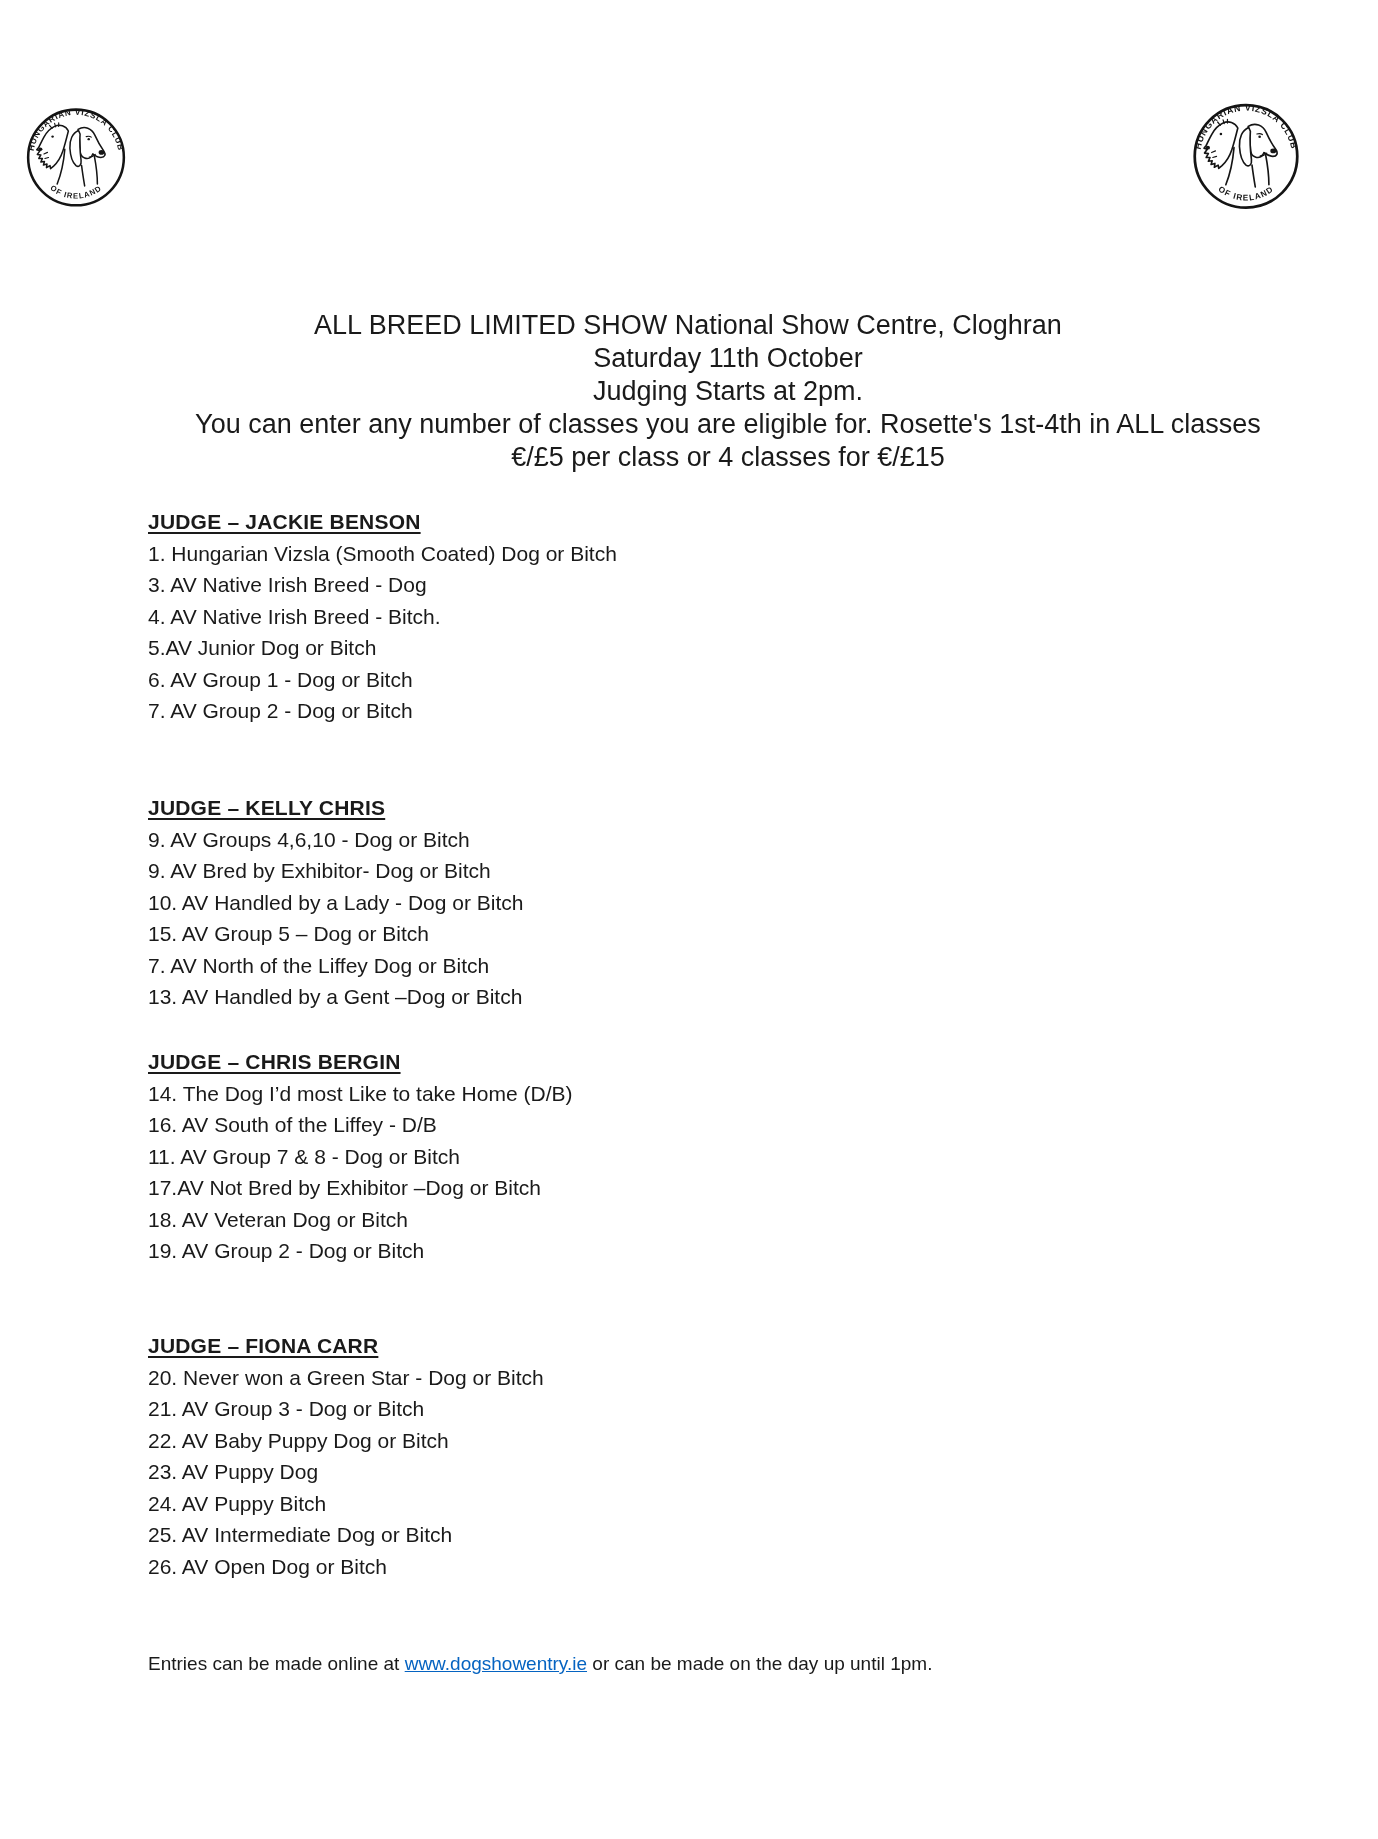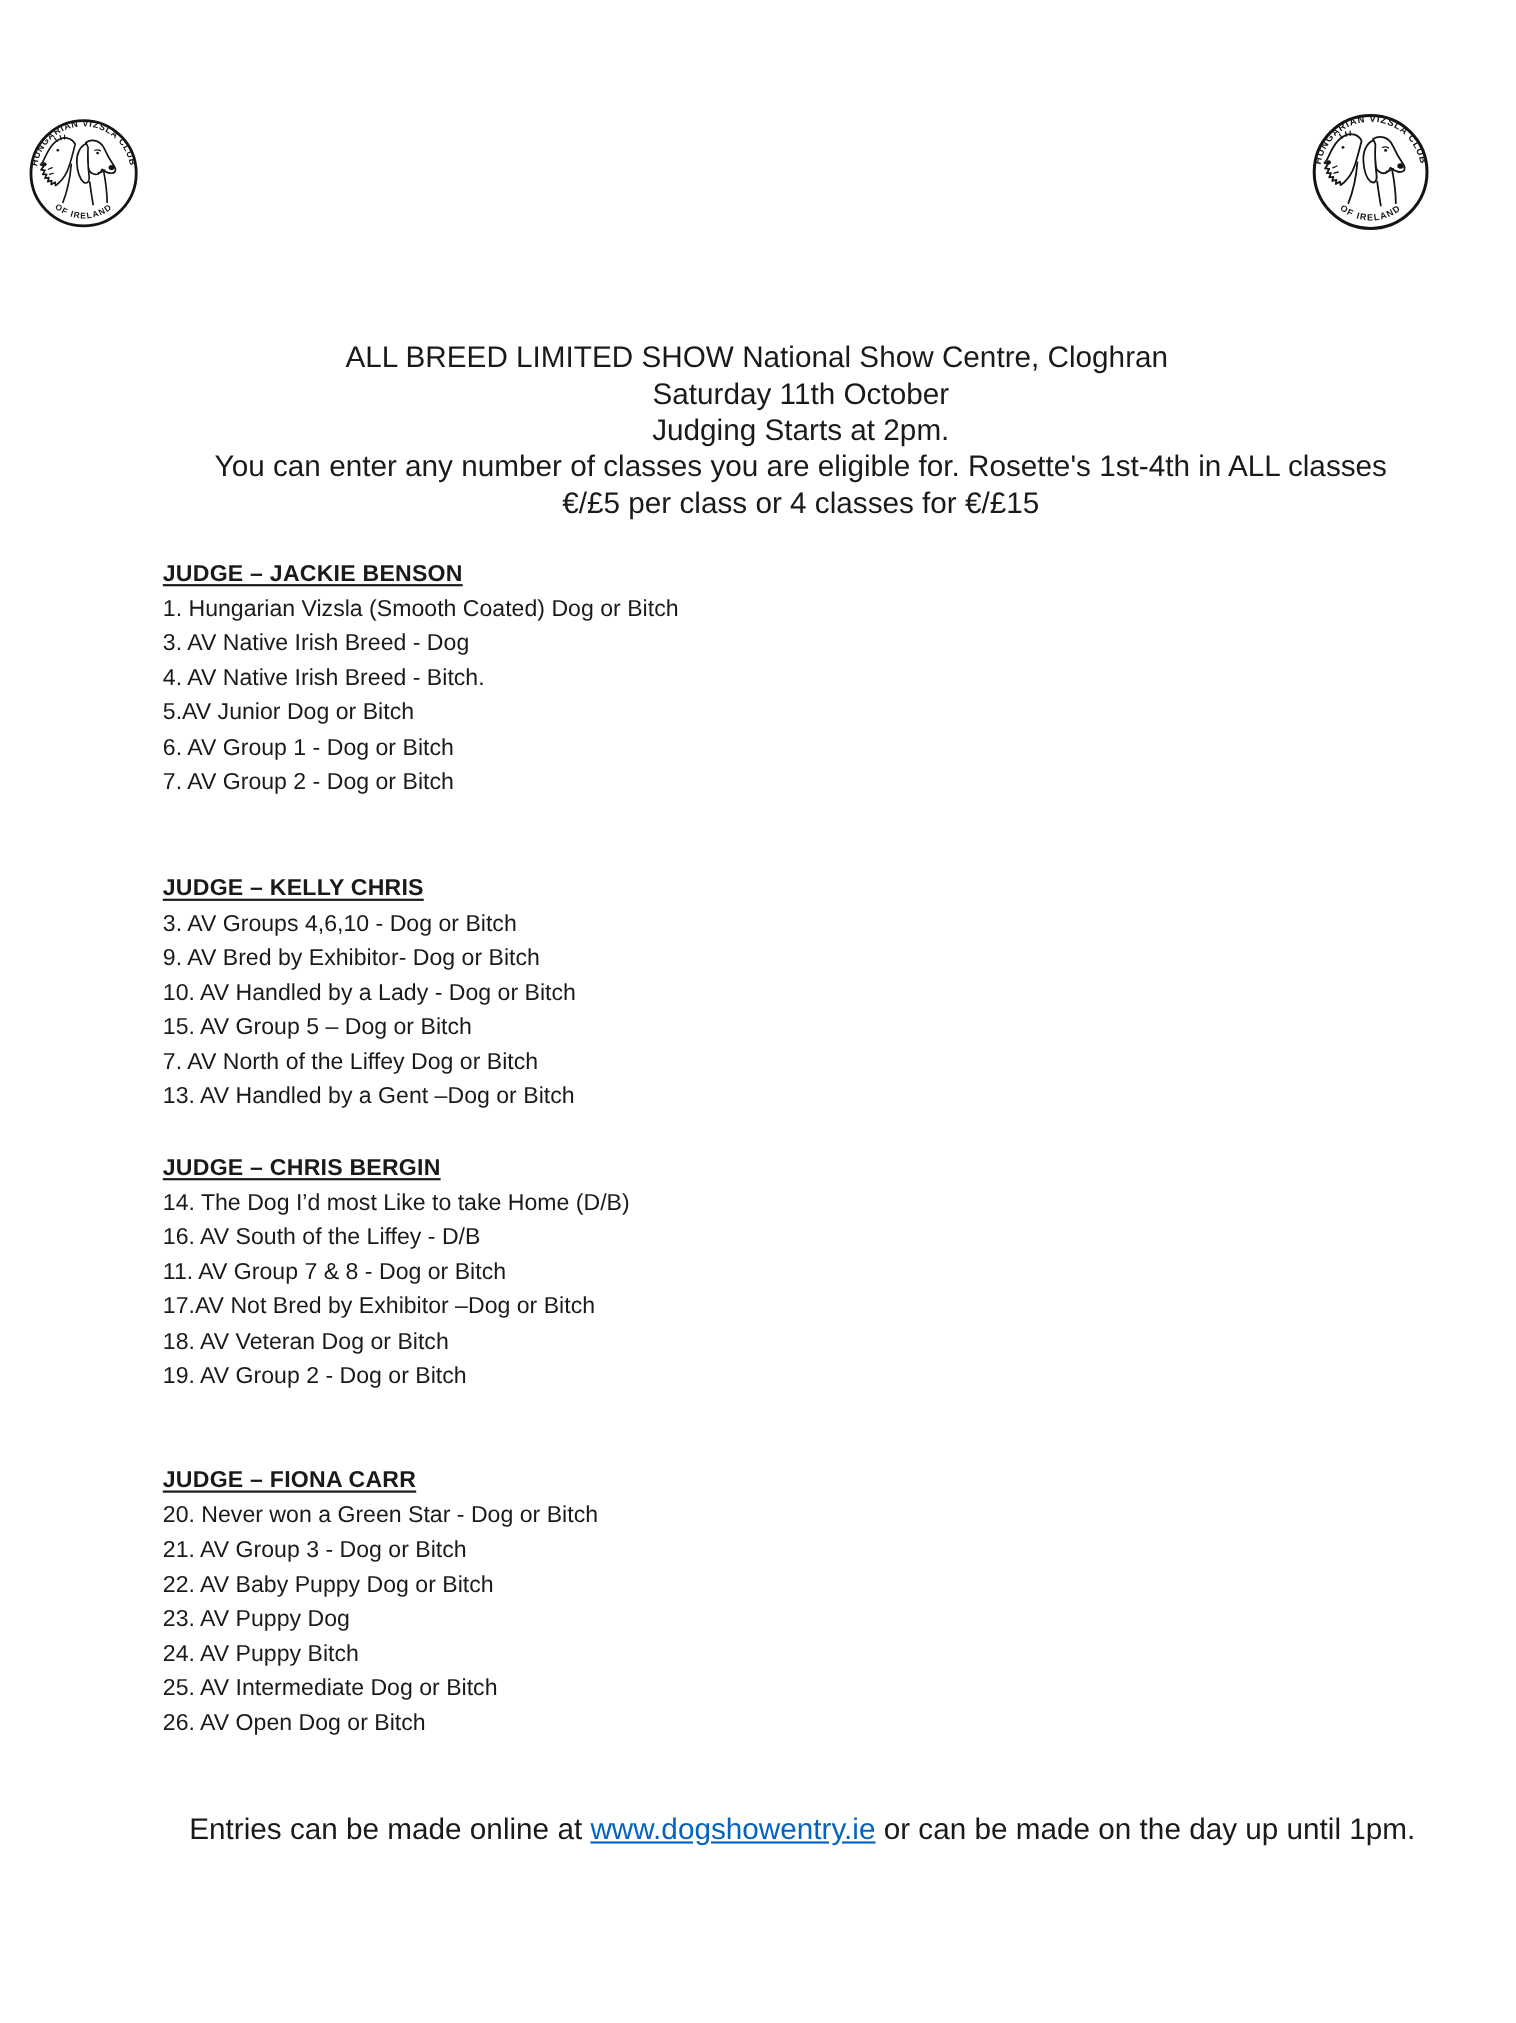--- a/index.html
+++ b/index.html
@@ -34,21 +34,21 @@
   .judge-heading {
     font-weight:bold; 
     text-decoration:underline;
     text-decoration-thickness:2px;
     text-underline-offset:3px;
     letter-spacing:0.2px;
   }
 
   .footer {
     position:absolute; left:148px; top:1648px;
-    font-size:27px; line-height:31.5px;margin-left:24px;
+    font-size:19px; line-height:31.5px;
   }
   a.weblink { color:#0563C1; text-decoration:underline; cursor:pointer; }
 
   .logo text { fill:#141414; }
 </style>
 </head>
 <body>
 
 <div class="page">
 
@@ -125,21 +125,21 @@
     <div>1. Hungarian Vizsla (Smooth Coated) Dog or Bitch</div>
     <div>3. AV Native Irish Breed - Dog</div>
     <div>4. AV Native Irish Breed - Bitch.</div>
     <div>5.AV Junior Dog or Bitch</div>
     <div>6. AV Group 1 - Dog or Bitch</div>
     <div>7. AV Group 2 - Dog or Bitch</div>
   </div>
 
   <div class="section sec-1">
     <div class="judge-heading">JUDGE – KELLY CHRIS</div>
-    <div>3. AV Groups 4,6,10 - Dog or Bitch</div>
+    <div>9. AV Groups 4,6,10 - Dog or Bitch</div>
     <div>9. AV Bred by Exhibitor- Dog or Bitch</div>
     <div>10. AV Handled by a Lady - Dog or Bitch</div>
     <div>15. AV Group 5 – Dog or Bitch</div>
     <div>7. AV North of the Liffey Dog or Bitch</div>
     <div>13. AV Handled by a Gent –Dog or Bitch</div>
   </div>
 
   <div class="section sec-2">
     <div class="judge-heading">JUDGE – CHRIS BERGIN</div>
     <div>14. The Dog I’d most Like to take Home (D/B)</div>

